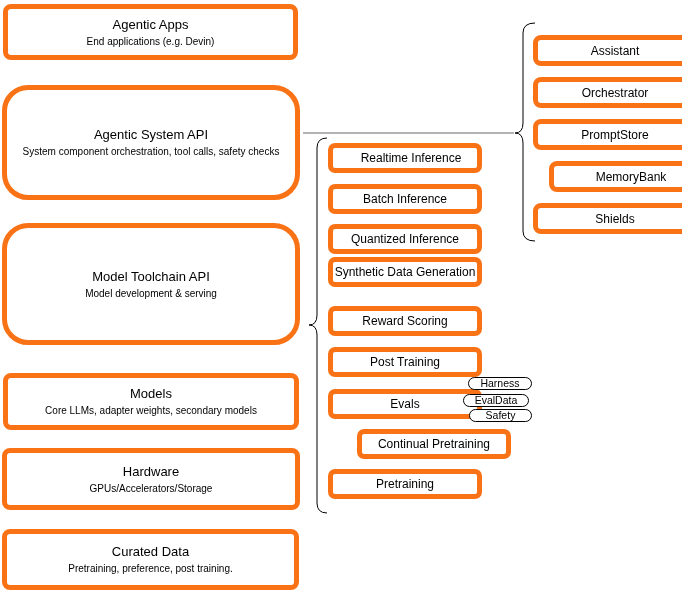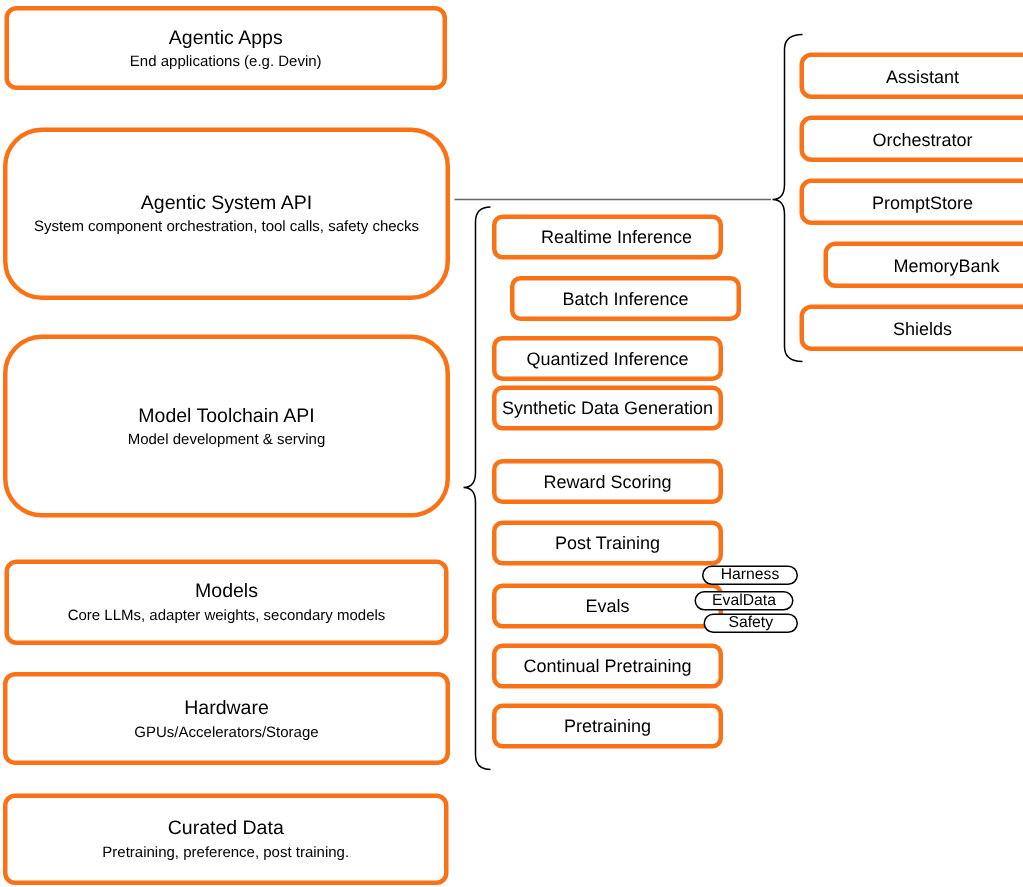--- a/index.html
+++ b/index.html
@@ -8,21 +8,21 @@
   .canvas {
     position: relative;
     width: 682px;
     height: 591px;
     background: #ffffff;
     overflow: hidden;
   }
   .node {
     position: absolute;
     background: #ffffff;
-    border: 3px solid #f97316;
+    border: 5px solid #f97316;
     display: flex;
     flex-direction: column;
     align-items: center;
     justify-content: center;
     text-align: center;
   }
   .stack-node .title { font-size: 13px; line-height: 16px; }
   .stack-node .subtitle { font-size: 10px; line-height: 13px; margin-top: 2px; }
   .r8  { border-radius: 8px; }
   .r26 { border-radius: 26px; }
@@ -33,23 +33,23 @@
   .lbox3 { left: 2px;  top: 223px; width: 298px; height: 122px; align-items: center; }
   .lbox4 { left: 3px;  top: 373px; width: 296px; height: 57px; }
   .lbox5 { left: 2px;  top: 448px; width: 298px; height: 62px; }
   .lbox6 { left: 2px;  top: 529px; width: 297px; height: 61px; }
 
   
   .mbox {
     left: 328px; width: 154px; height: 30px;
     border-radius: 7px; font-size: 12px;
   }
-  .m1 { top: 143px; padding-left: 12px; } .m2 { top: 184px; margin-left: 12px; } .m3 { top: 224px; }
+  .m1 { top: 143px; padding-left: 12px; } .m2 { top: 184px; } .m3 { top: 224px; }
   .m4 { top: 257px; } .m5 { top: 306px; } .m6 { top: 347px; }
-  .m7 { top: 389px; } .m8 { top: 429px; } .m9 { top: 469px; }
+  .m7 { top: 389px; } .m8 { top: 429px; margin-left: 29px; } .m9 { top: 469px; }
 
   
   .oval {
     position: absolute;
     background: #ffffff;
     border: 1px solid #000000;
     border-radius: 8px;
     font-size: 10.5px;
     line-height: 11px;
     display: flex;

